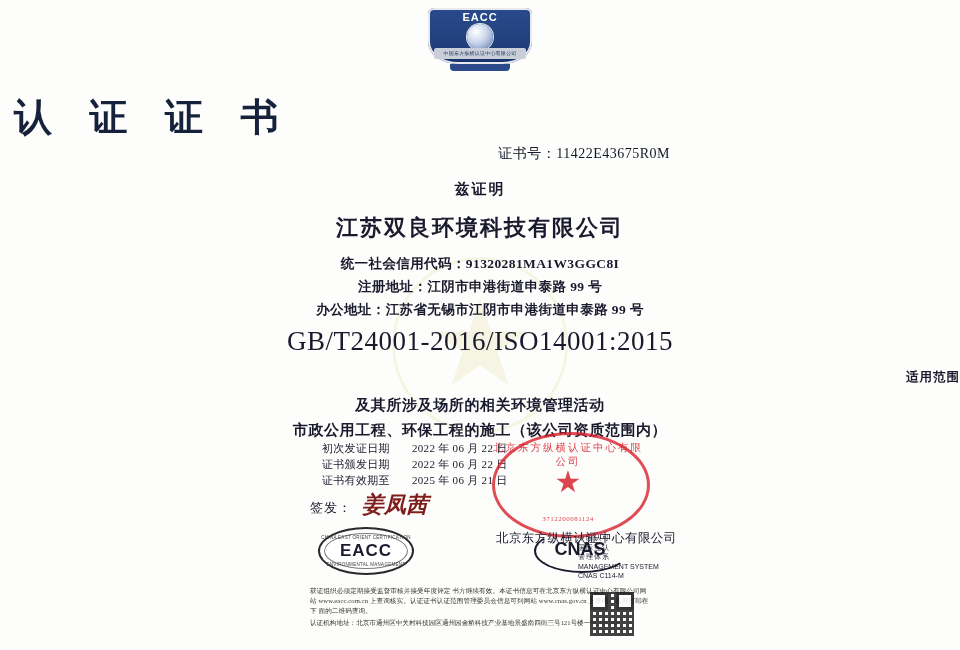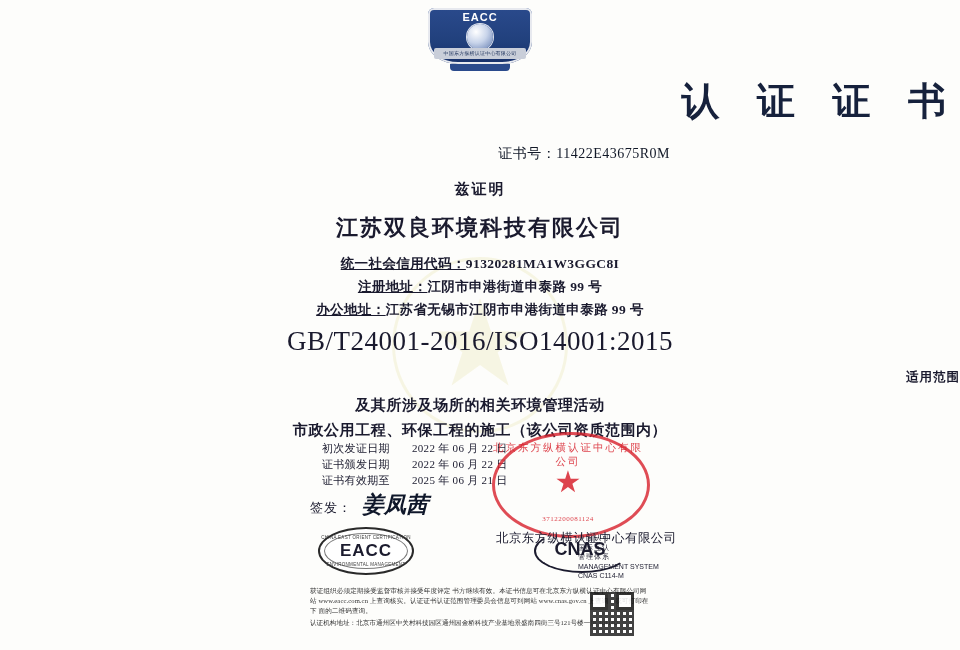--- a/index.html
+++ b/index.html
@@ -118,23 +118,23 @@
     top: 56px;
     width: 60px;
     height: 7px;
     background: #2a4a8c;
     border-radius: 0 0 4px 4px;
   }
 
   
   .cert-title {
     position: absolute;
-    top: 76px;
+    top: 92px;
     width: 100%;
-    text-align: right;
+    text-align: left;
     font-size: 38px;
     letter-spacing: 14px;
     font-weight: bold;
     color: #16213c;
     text-indent: 14px;
   }
 
   .cert-no {
     position: absolute;
     top: 145px;
@@ -161,21 +161,21 @@
     font-size: 22px;
     font-weight: bold;
     letter-spacing: 2px;
     margin-bottom: 12px;
   }
   .kv-line {
     font-size: 13.5px;
     margin: 5px 0;
     letter-spacing: 0.4px;
   }
-  .kv-line b { font-weight: bold; text-decoration: underline; }
+  .kv-line b { font-weight: bold; }
   .kv-line .val { font-weight: bold; }
   .standard-label {
     font-size: 15px;
     font-weight: bold;
     letter-spacing: 1.5px;
     margin-top: 14px;
   }
   .standard-code {
     font-size: 27px;
     margin-top: 7px;
@@ -216,21 +216,21 @@
     top: 490px;
     font-size: 13px;
   }
   .sign-label { letter-spacing: 1px; }
   .sign-name {
     font-family: "Liberation Serif", serif;
     font-size: 22px;
     font-style: italic;
     font-weight: bold;
     margin-left: 10px;
-    color: #0f172a;
+    color: #7f1d1d;
   }
 
   
   .seal {
     position: absolute;
     left: 492px;
     top: 432px;
     width: 152px;
     height: 100px;
   }

